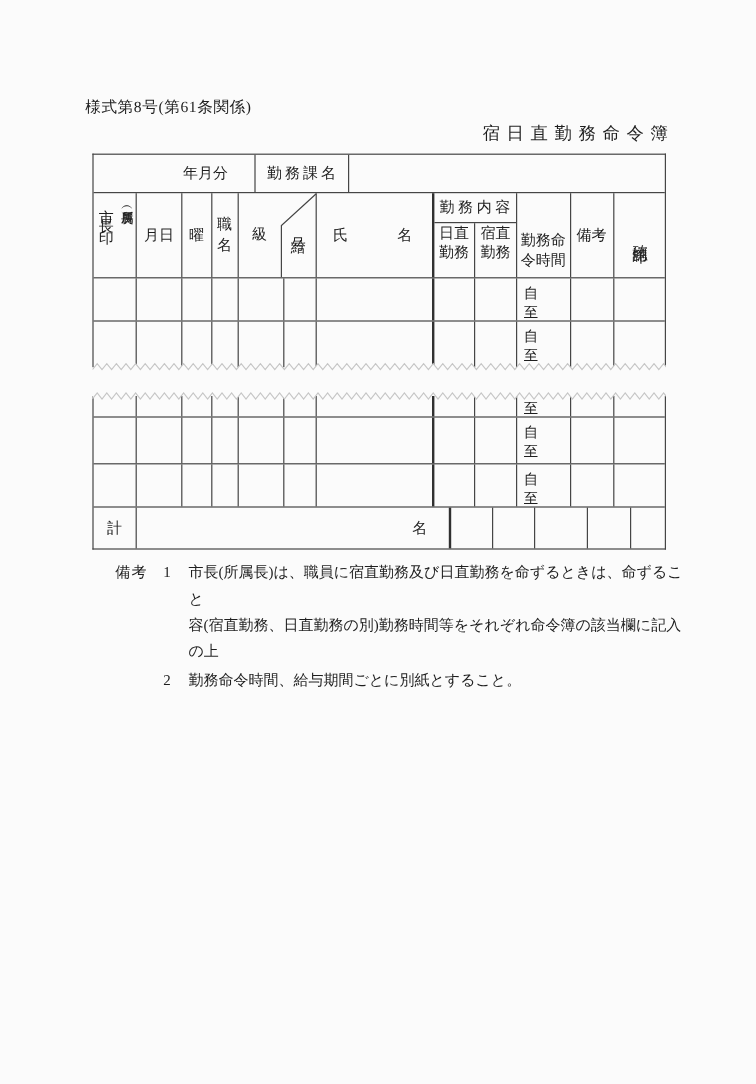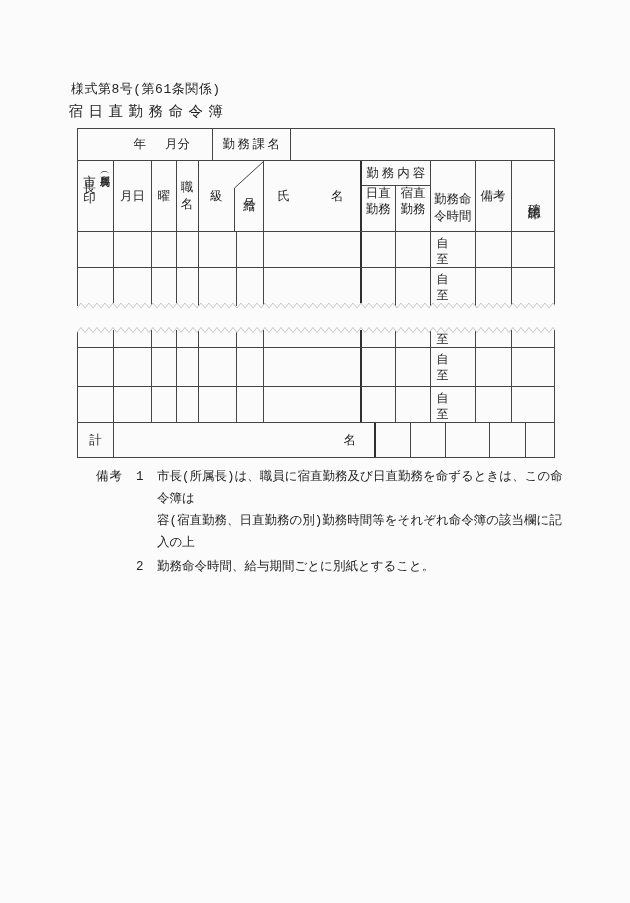--- a/index.html
+++ b/index.html
@@ -6,44 +6,44 @@
     --line:#454545;
     --thick:#303030;
     --text:#1e1e1e;
     --bg:#fbfbfb;
     --zig:#c6c6c6;
   }
   *{box-sizing:border-box;margin:0;padding:0;}
   body{background:var(--bg);}
   .page{
     position:relative;width:630px;height:903px;background:var(--bg);
-    font-family:Liberation Mono, monospace;
+    font-family:Liberation Serif, serif;
     color:var(--text);font-size:12.5px;overflow:hidden;
   }
   .form-label{position:absolute;left:71px;top:80px;font-size:13px;letter-spacing:.5px;}
-  .doc-title{position:absolute;left:63px;top:102px;width:478px;text-align:left;
+  .doc-title{position:absolute;left:84px;top:102px;width:478px;text-align:right;
     font-size:14.5px;letter-spacing:5.5px;text-indent:5.5px;}
   .tbl{position:absolute;left:77px;top:128px;width:478px;}
   .secA{border:1px solid var(--line);border-bottom:none;}
   .secB{border:1px solid var(--line);border-top:none;margin-top:24px;}
   .row{display:flex;border-bottom:1px solid var(--line);}
   .row.noB{border-bottom:none;}
   .h32{height:32px}.h71{height:71px}.h36{height:36px}.h38{height:38px}
   .h18{height:18px}.h39{height:39px}.h34{height:34px}
   .c{border-right:1px solid var(--line);position:relative;display:flex;
      align-items:center;justify-content:center;text-align:center;}
   .c:last-child{border-right:none;}
   .fill{flex:1;}
   .thickR{border-right:2px solid var(--thick);}
   .w1{width:36px}.w2{width:38px}.w3{width:24.5px}.w4{width:22px}
   .w5{width:38.5px}.w6{width:26.5px}.w7{width:98px}.w8{width:34.5px}
   .w9{width:35px}.w10{width:44.5px}.w11{width:36px}
   .w56{width:65px}.w89{width:69.5px}.wTop1{width:135px}.wTop2{width:78px}.wMerged{width:262px}
   .yearmonth{justify-content:flex-end;padding-right:22px;}
-  .yearmonth .ml{margin-left:19px;}
+  .yearmonth .ml{}
   .dept{letter-spacing:2.5px;padding-left:2px;}
   .vtext{writing-mode:vertical-rl;}
   .mayor{align-items:flex-start;padding-top:3px;}
   .seal-main{letter-spacing:8.5px;}
   .seal-sub{font-size:10.5px;margin-top:3px;margin-left:1px;letter-spacing:.5px;}
   .kyugo .grade-ch{position:absolute;left:11.5px;top:50%;transform:translateY(-50%);}
   .kyugo .step-ch{position:absolute;left:41px;top:27px;letter-spacing:1px;}
   .kyugo svg{position:absolute;left:0;top:0;}
   .name-head{justify-content:space-between;padding:0 16px 0 14px;}
   .group{flex-direction:column;align-items:stretch;}
@@ -257,21 +257,21 @@
       <path class="zig-mask" fill="#fbfbfb" stroke="none" d="M0,8.5 L4,3.5 L8,8.5 L12,3.5 L16,8.5 L20,3.5 L24,8.5 L28,3.5 L32,8.5 L36,3.5 L40,8.5 L44,3.5 L48,8.5 L52,3.5 L56,8.5 L60,3.5 L64,8.5 L68,3.5 L72,8.5 L76,3.5 L80,8.5 L84,3.5 L88,8.5 L92,3.5 L96,8.5 L100,3.5 L104,8.5 L108,3.5 L112,8.5 L116,3.5 L120,8.5 L124,3.5 L128,8.5 L132,3.5 L136,8.5 L140,3.5 L144,8.5 L148,3.5 L152,8.5 L156,3.5 L160,8.5 L164,3.5 L168,8.5 L172,3.5 L176,8.5 L180,3.5 L184,8.5 L188,3.5 L192,8.5 L196,3.5 L200,8.5 L204,3.5 L208,8.5 L212,3.5 L216,8.5 L220,3.5 L224,8.5 L228,3.5 L232,8.5 L236,3.5 L240,8.5 L244,3.5 L248,8.5 L252,3.5 L256,8.5 L260,3.5 L264,8.5 L268,3.5 L272,8.5 L276,3.5 L280,8.5 L284,3.5 L288,8.5 L292,3.5 L296,8.5 L300,3.5 L304,8.5 L308,3.5 L312,8.5 L316,3.5 L320,8.5 L324,3.5 L328,8.5 L332,3.5 L336,8.5 L340,3.5 L344,8.5 L348,3.5 L352,8.5 L356,3.5 L360,8.5 L364,3.5 L368,8.5 L372,3.5 L376,8.5 L380,3.5 L384,8.5 L388,3.5 L392,8.5 L396,3.5 L400,8.5 L404,3.5 L408,8.5 L412,3.5 L416,8.5 L420,3.5 L424,8.5 L428,3.5 L432,8.5 L436,3.5 L440,8.5 L444,3.5 L448,8.5 L452,3.5 L456,8.5 L460,3.5 L464,8.5 L468,3.5 L472,8.5 L476,3.5 L480,8.5 L486,0 L0,0 Z"></path>
       <path class="zig-line" fill="none" stroke="#c6c6c6" stroke-width="1" d="M0,8.5 L4,3.5 L8,8.5 L12,3.5 L16,8.5 L20,3.5 L24,8.5 L28,3.5 L32,8.5 L36,3.5 L40,8.5 L44,3.5 L48,8.5 L52,3.5 L56,8.5 L60,3.5 L64,8.5 L68,3.5 L72,8.5 L76,3.5 L80,8.5 L84,3.5 L88,8.5 L92,3.5 L96,8.5 L100,3.5 L104,8.5 L108,3.5 L112,8.5 L116,3.5 L120,8.5 L124,3.5 L128,8.5 L132,3.5 L136,8.5 L140,3.5 L144,8.5 L148,3.5 L152,8.5 L156,3.5 L160,8.5 L164,3.5 L168,8.5 L172,3.5 L176,8.5 L180,3.5 L184,8.5 L188,3.5 L192,8.5 L196,3.5 L200,8.5 L204,3.5 L208,8.5 L212,3.5 L216,8.5 L220,3.5 L224,8.5 L228,3.5 L232,8.5 L236,3.5 L240,8.5 L244,3.5 L248,8.5 L252,3.5 L256,8.5 L260,3.5 L264,8.5 L268,3.5 L272,8.5 L276,3.5 L280,8.5 L284,3.5 L288,8.5 L292,3.5 L296,8.5 L300,3.5 L304,8.5 L308,3.5 L312,8.5 L316,3.5 L320,8.5 L324,3.5 L328,8.5 L332,3.5 L336,8.5 L340,3.5 L344,8.5 L348,3.5 L352,8.5 L356,3.5 L360,8.5 L364,3.5 L368,8.5 L372,3.5 L376,8.5 L380,3.5 L384,8.5 L388,3.5 L392,8.5 L396,3.5 L400,8.5 L404,3.5 L408,8.5 L412,3.5 L416,8.5 L420,3.5 L424,8.5 L428,3.5 L432,8.5 L436,3.5 L440,8.5 L444,3.5 L448,8.5 L452,3.5 L456,8.5 L460,3.5 L464,8.5 L468,3.5 L472,8.5 L476,3.5 L480,8.5"></path>
     </svg>
   </div>
 
   <div class="notes">
     <div class="note-item">
       <span class="note-label">備考</span>
       <span class="note-num">1</span>
       <div class="note-body">
-        <div>市長(所属長)は、職員に宿直勤務及び日直勤務を命ずるときは、この命令簿は</div>
+        <div>市長(所属長)は、職員に宿直勤務及び日直勤務を命ずるときは、命ずること</div>
         <div>容(宿直勤務、日直勤務の別)勤務時間等をそれぞれ命令簿の該当欄に記入の上</div>
       </div>
     </div>
     <div class="note-item">
       <span class="note-label"></span>
       <span class="note-num">2</span>
       <div class="note-body">
         <div>勤務命令時間、給与期間ごとに別紙とすること。</div>
       </div>
     </div>

